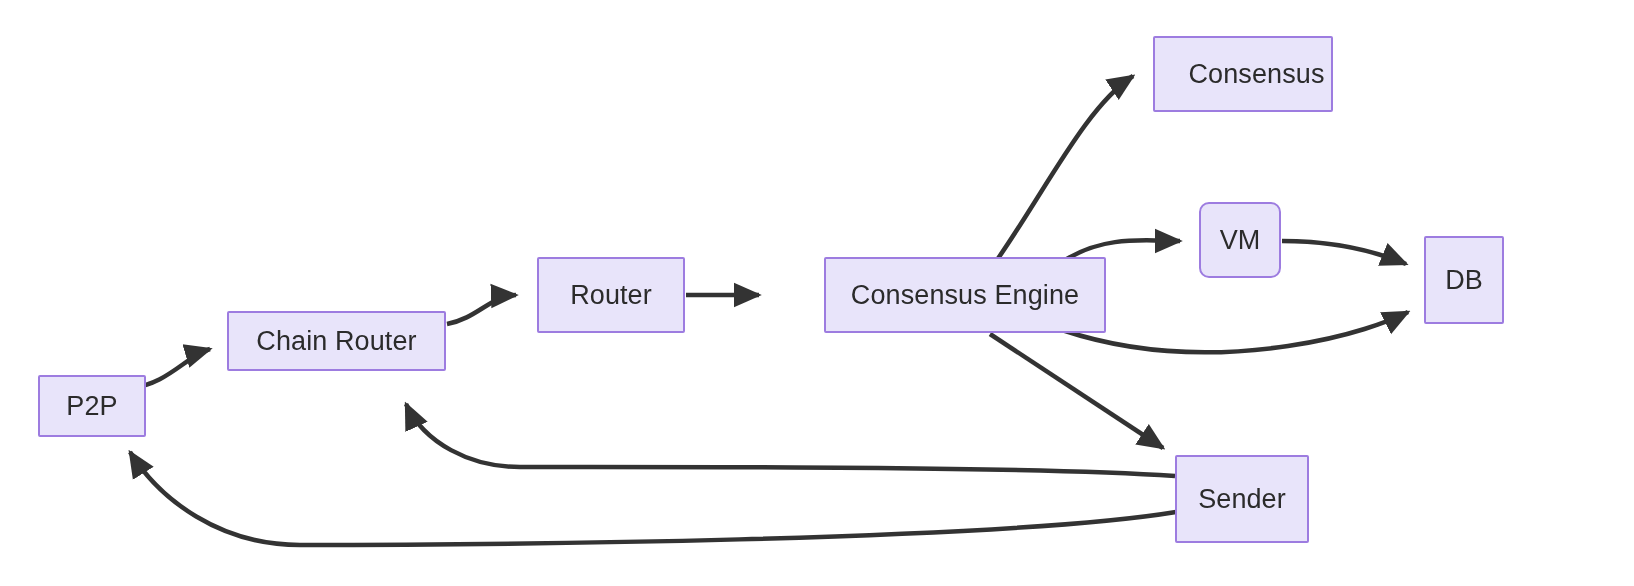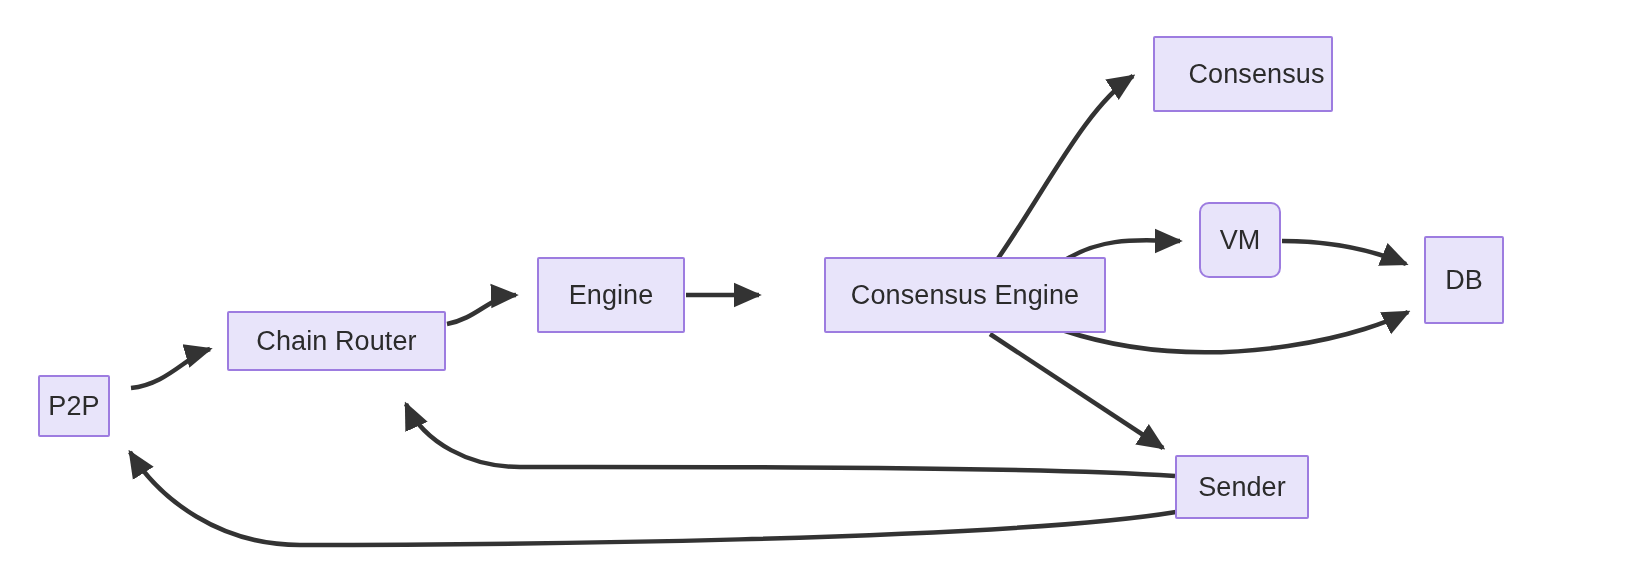--- a/index.html
+++ b/index.html
@@ -79,45 +79,45 @@
 
     <path class="edge-path" marker-end="url(#arrow)" d="M 1062 330 C 1140 356 1220 356 1288 346 C 1350 337 1390 321 1408 312"></path>
 
     <path class="edge-path" marker-end="url(#arrow)" d="M 990 334 L 1163 448"></path>
 
     <path class="edge-path" marker-end="url(#arrow)" d="M 1175 476 C 1020 466 680 467 520 467 C 470 467 424 443 406 404"></path>
 
     <path class="edge-path" marker-end="url(#arrow)" d="M 1176 512 C 1000 541 480 545 300 545 C 220 545 160 500 130 452"></path>
   </svg>
 
-  <div class="node" style="left:38px; top:375px; width:72px; height:62px;">
+  <div class="node" style="left:38px; top:375px; width:108px; height:62px;">
     <span class="node-label">P2P</span>
   </div>
 
   <div class="node" style="left:227px; top:311px; width:219px; height:60px;">
     <span class="node-label">Chain Router</span>
   </div>
 
   <div class="node" style="left:537px; top:257px; width:148px; height:76px;">
-    <span class="node-label">Engine</span>
+    <span class="node-label">Router</span>
   </div>
 
   <div class="node" style="left:779px; top:257px; width:282px; height:76px;margin-left:45px;">
     <span class="node-label">Consensus Engine</span>
   </div>
 
   <div class="node" style="left:1153px; top:36px; width:180px; height:76px;padding-left:27px;">
     <span class="node-label">Consensus</span>
   </div>
 
   <div class="node" style="left:1199px; top:202px; width:82px; height:76px;border-radius:10px;">
     <span class="node-label">VM</span>
   </div>
 
   <div class="node" style="left:1424px; top:236px; width:80px; height:88px;">
     <span class="node-label">DB</span>
   </div>
 
-  <div class="node" style="left:1175px; top:455px; width:134px; height:64px;">
+  <div class="node" style="left:1175px; top:455px; width:134px; height:88px;">
     <span class="node-label">Sender</span>
   </div>
 
 </div>
 
 </body></html>

